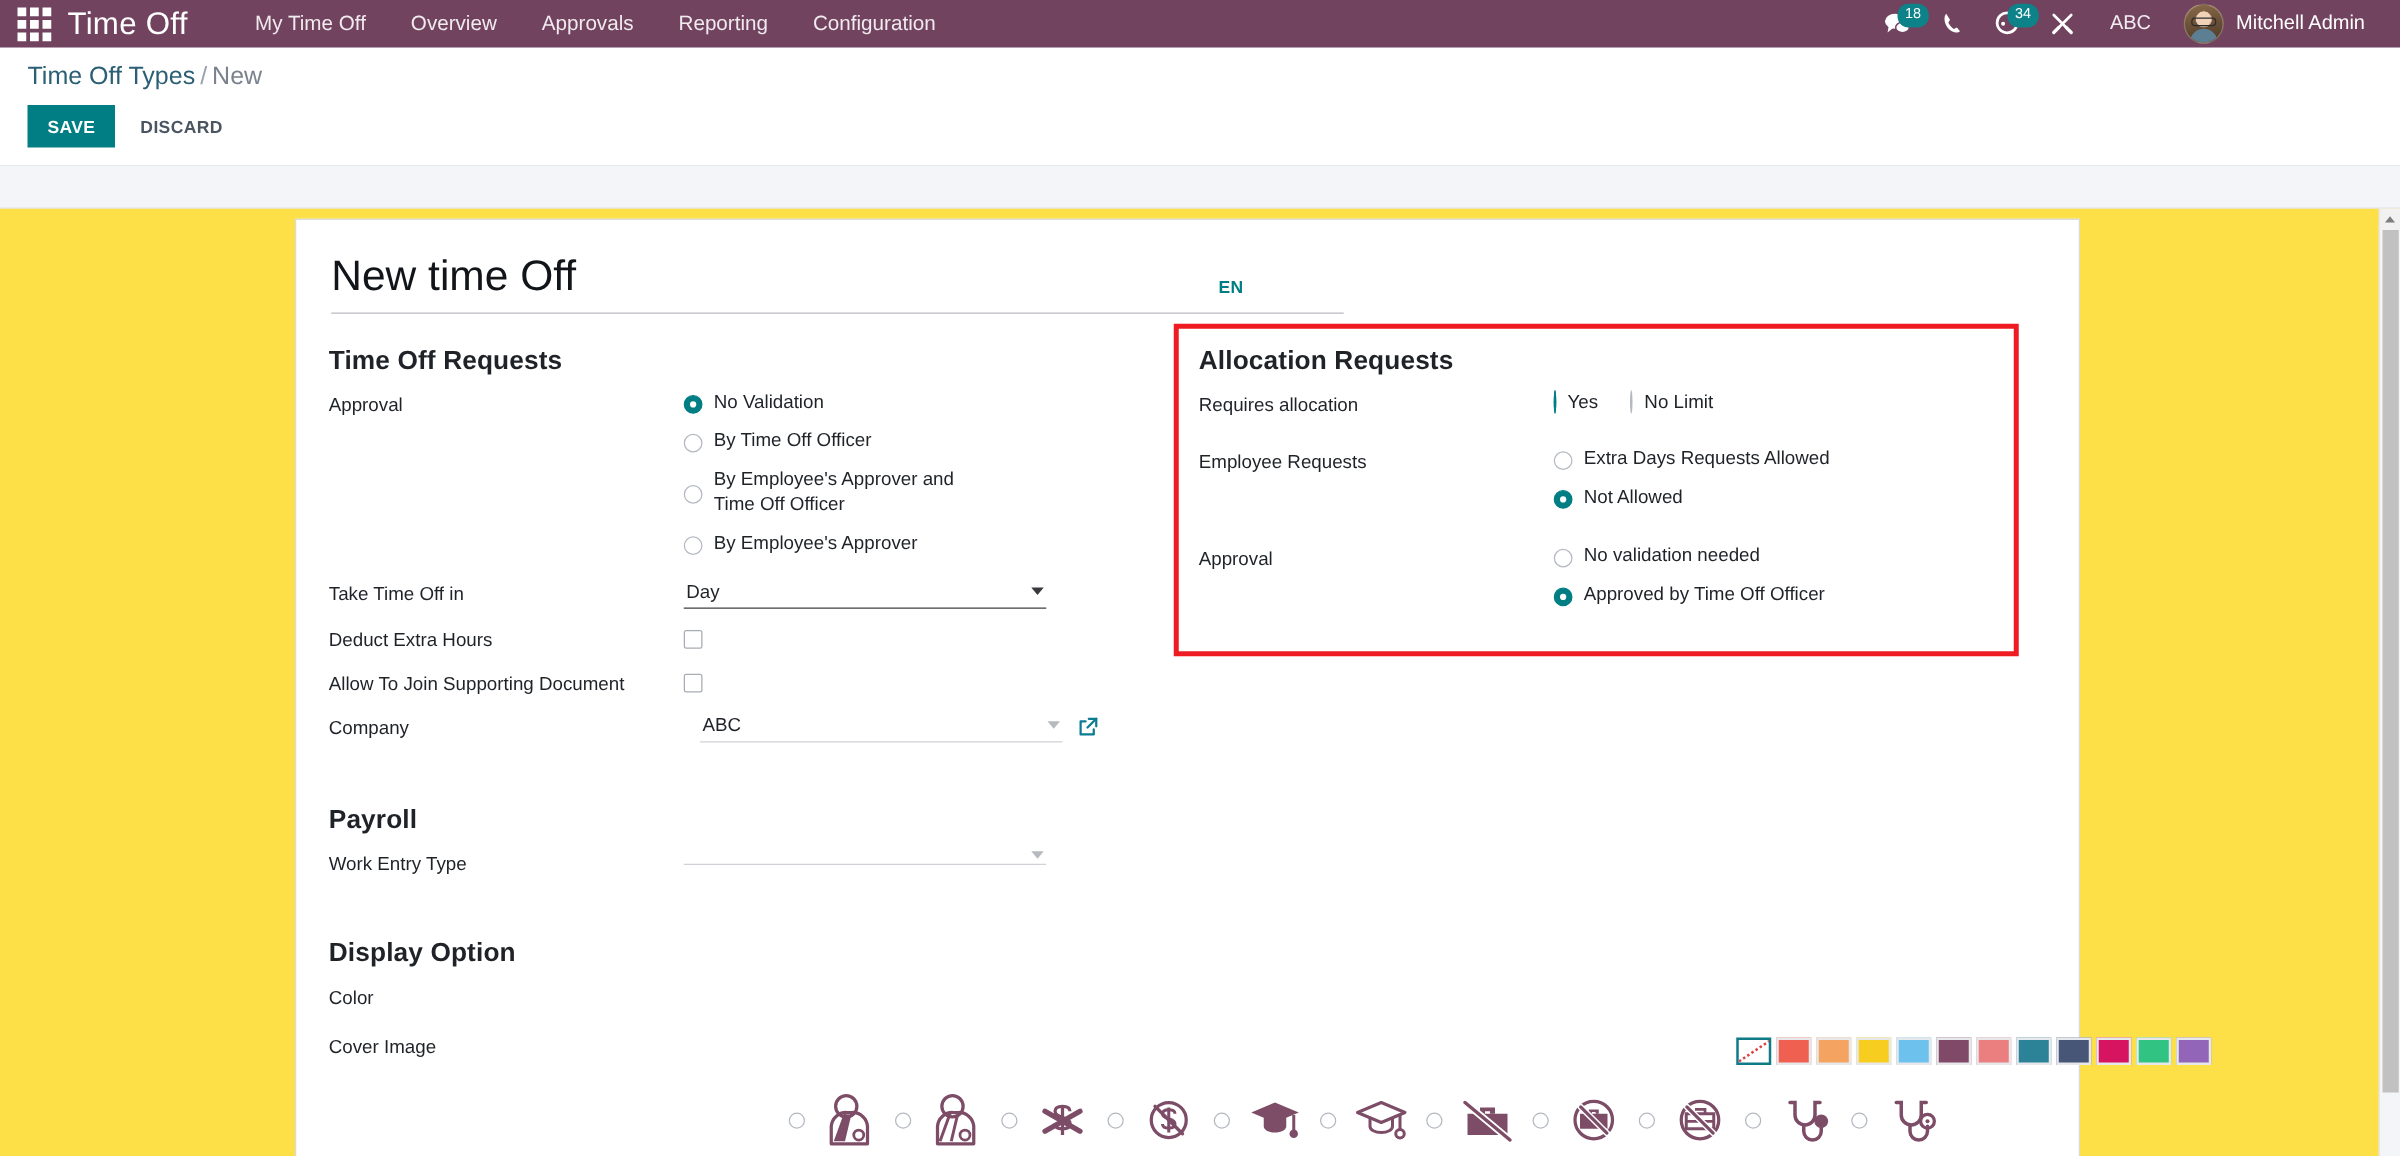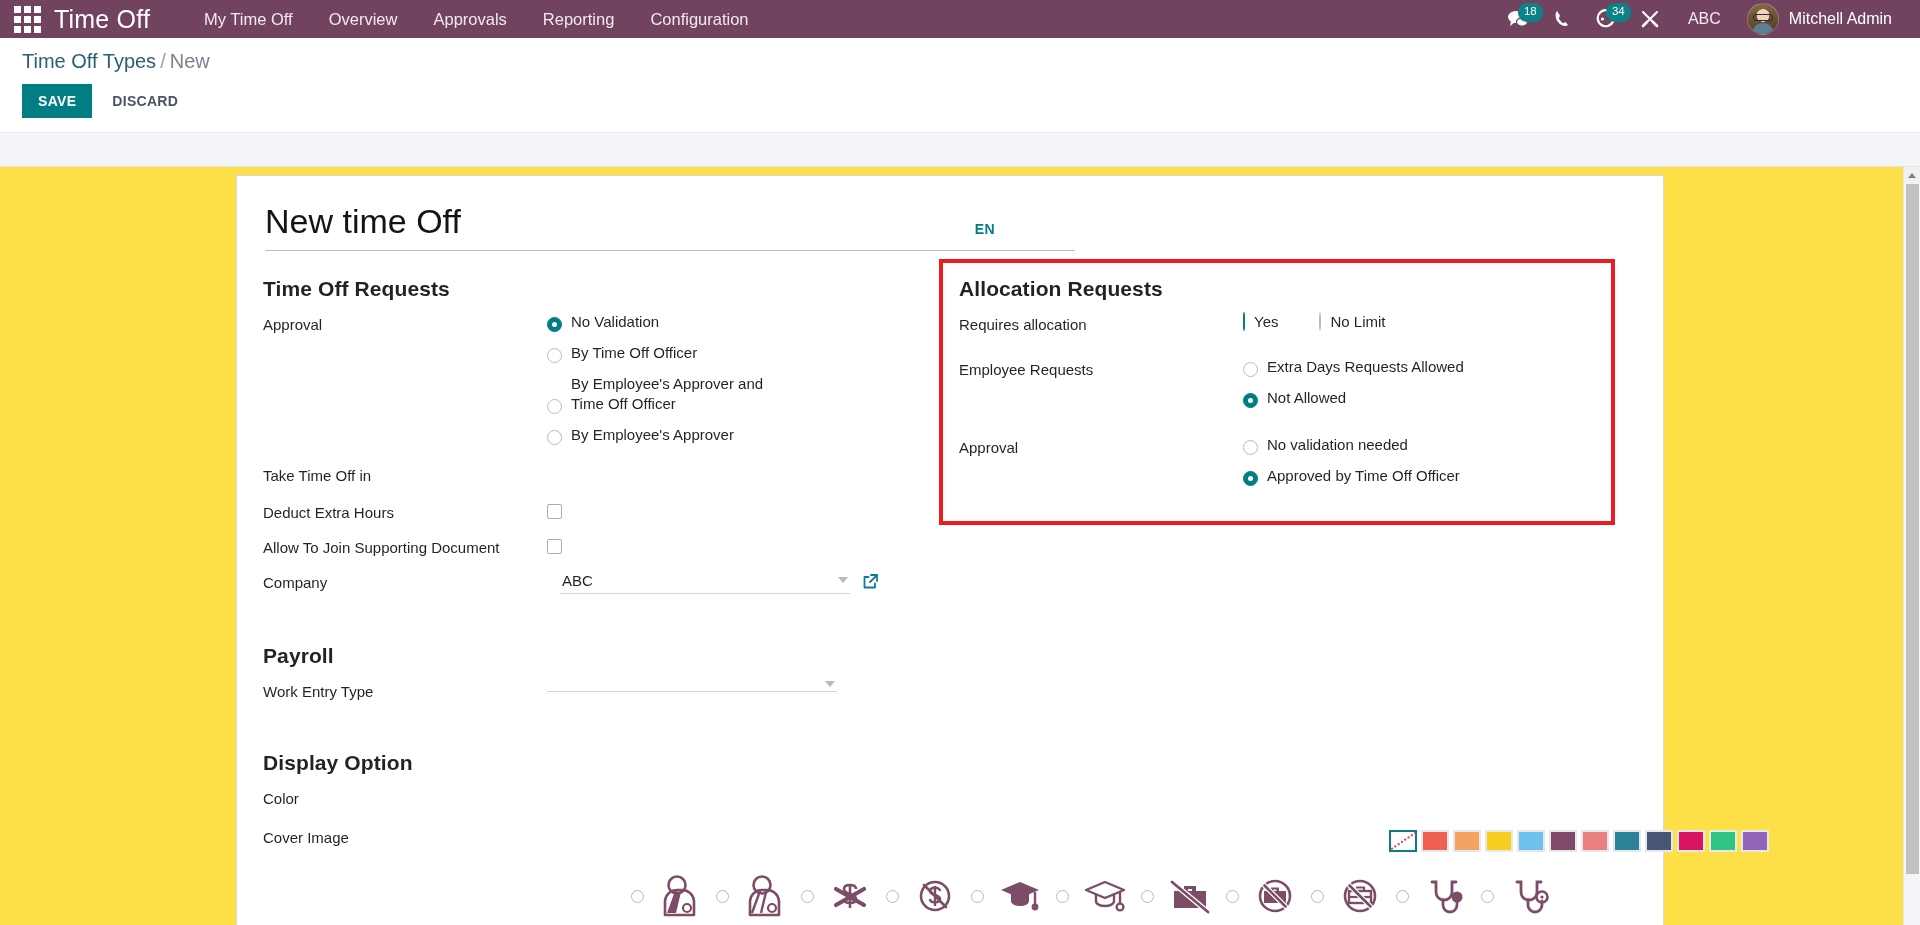--- a/index.html
+++ b/index.html
@@ -244,23 +244,23 @@
     width: 284px;
     flex: none;
     font-size: 15px;
     color: #1f2328;
     padding-top: 4px;
     line-height: 1.35;
   }
   .field-value { flex: 1; padding-top: 1px; }
 
   
-  .radio-list .radio-opt { display: flex; align-items: flex-end; margin-bottom: 11px; }
+  .radio-list .radio-opt { display: flex; align-items: center; margin-bottom: 11px; }
   .radio-list .radio-opt:last-child { margin-bottom: 0; }
-  .radio-inline { display: flex; align-items: center; gap: 41px; }
+  .radio-inline { display: flex; align-items: center; gap: 26px; }
   .radio-inline .radio-opt { margin-bottom: 0; }
 
   .radio-opt { cursor: pointer; }
   .radio-mark {
     width: 15px; height: 15px;
     border-radius: 50%;
     border: 1px solid #b4b9c0;
     background: #fff;
     flex: none;
     margin-top: 3px;
@@ -536,20 +536,26 @@
                 <div class="radio-opt">
                   <span class="radio-mark"></span>
                   <span class="radio-text">By Employee's Approver</span>
                 </div>
               </div>
             </div>
           </div>
 
           <div class="field-row" style="margin-top:17px;">
             <div class="field-label">Take Time Off in</div>
+            <div class="field-value">
+              <div class="sel-field">
+                <span class="sel-value">Day</span>
+                <span class="sel-caret"></span>
+              </div>
+            </div>
           </div>
 
           <div class="field-row" style="margin-top:8px;">
             <div class="field-label">Deduct Extra Hours</div>
             <div class="field-value">
               <div class="cb"></div>
             </div>
           </div>
 
           <div class="field-row" style="margin-top:6px;">

